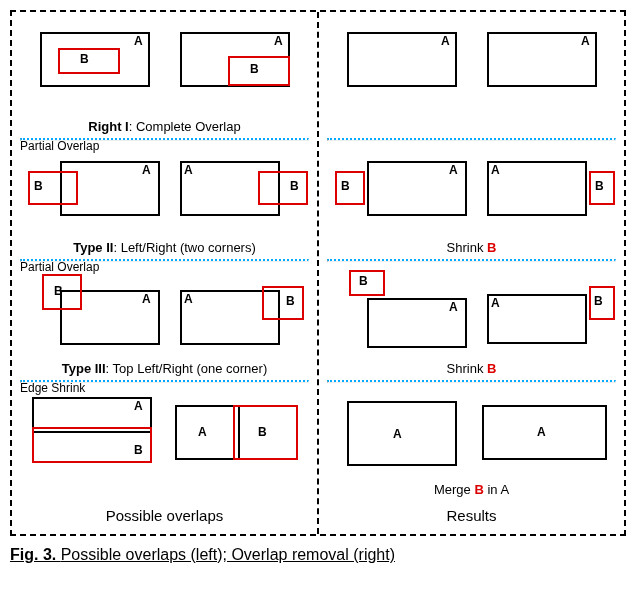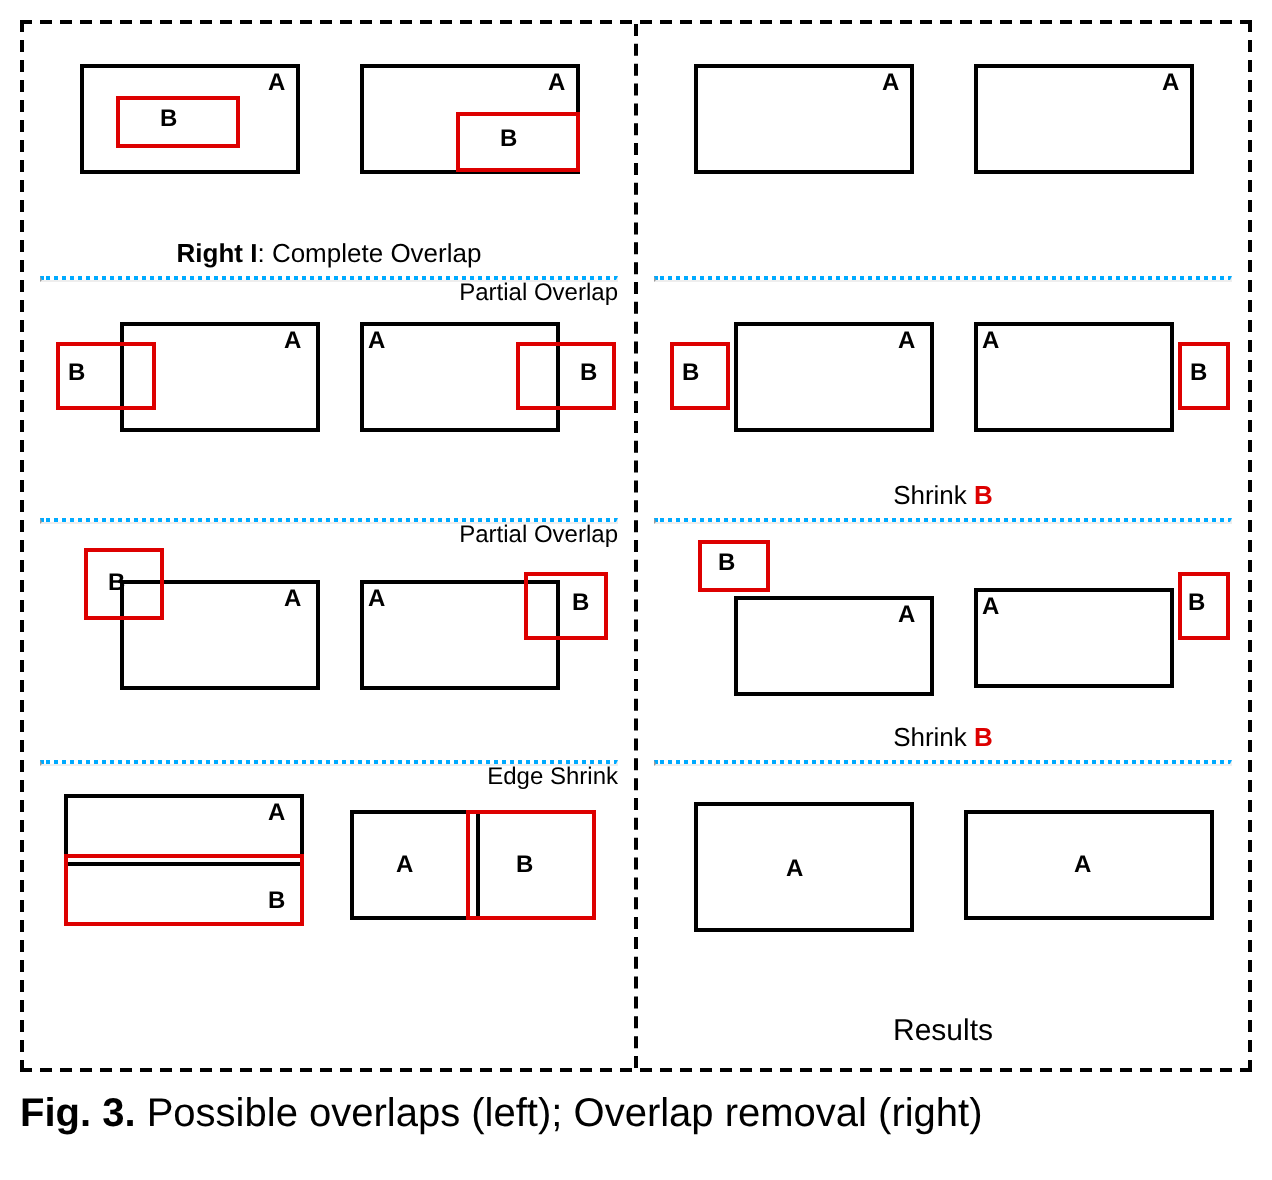--- a/index.html
+++ b/index.html
@@ -35,21 +35,21 @@
     padding: 6px 0 8px 0;
   }
   .row-title {
     text-align: center;
     font-size: 13px;
     position: absolute;
     bottom: 4px;
     left: 0; right: 0;
   }
   .row-subtitle {
-    text-align: right;
+    text-align: left;
     font-size: 12px;
     position: absolute;
     left: 0; right: 0;
     top: -2px;
   }
   .b { font-weight: bold; }
   .red { color: #d00; }
   .boxA {
     position: absolute;
     border: 2px solid #000;
@@ -66,22 +66,23 @@
     font-size: 12px;
     color: #000;
   }
   .lblB {
     position: absolute;
     font-weight: bold;
     font-size: 12px;
     color: #000;
   }
   .caption {
-    font-size: 20px;
+    font-size: 16px;
     margin-top: 10px;
+    text-decoration: underline;
   }
 </style>
 </head>
 <body>
 
 <div class="container">
 
   <div class="col col-left">
 
     <div class="row">
@@ -106,52 +107,59 @@
 
       <div class="boxA" style="left:40px; top:20px; width:100px; height:55px;"></div>
       <span class="lblA" style="left:122px; top:22px;">A</span>
       <div class="boxB" style="left:8px; top:30px; width:50px; height:34px;"></div>
       <span class="lblB" style="left:14px; top:38px;">B</span>
 
       <div class="boxA" style="left:160px; top:20px; width:100px; height:55px;"></div>
       <span class="lblA" style="left:164px; top:22px;">A</span>
       <div class="boxB" style="left:238px; top:30px; width:50px; height:34px;"></div>
       <span class="lblB" style="left:270px; top:38px;">B</span>
+      <div class="row-title">
+        <span class="b">Type II</span><span>: Left/Right (two corners)</span>
+      </div>
     </div>
     <hr class="divider-dotted">
 
     <div class="row">
       <div class="row-subtitle">Partial Overlap</div>
 
       <div class="boxA" style="left:40px; top:28px; width:100px; height:55px;"></div>
       <span class="lblA" style="left:122px; top:30px;">A</span>
       <div class="boxB" style="left:22px; top:12px; width:40px; height:36px;"></div>
       <span class="lblB" style="left:34px; top:22px;">B</span>
 
       <div class="boxA" style="left:160px; top:28px; width:100px; height:55px;"></div>
       <span class="lblA" style="left:164px; top:30px;">A</span>
       <div class="boxB" style="left:242px; top:24px; width:42px; height:34px;"></div>
       <span class="lblB" style="left:266px; top:32px;">B</span>
+      <div class="row-title">
+        <span class="b">Type III</span><span>: Top Left/Right (one corner)</span>
+      </div>
     </div>
     <hr class="divider-dotted">
 
     <div class="row">
       <div class="row-subtitle">Edge Shrink</div>
 
       <div class="boxA" style="left:12px; top:14px; width:120px; height:36px;"></div>
       <span class="lblA" style="left:114px; top:16px;">A</span>
       <div class="boxB" style="left:12px; top:44px; width:120px; height:36px;"></div>
       <span class="lblB" style="left:114px; top:60px;">B</span>
 
       <div class="boxA" style="left:155px; top:22px; width:65px; height:55px; border-width:2px;"></div>
       <span class="lblA" style="left:178px; top:42px;">A</span>
       <div class="boxB" style="left:213px; top:22px; width:65px; height:55px;"></div>
       <span class="lblB" style="left:238px; top:42px;">B</span>
     </div>
 
+    <div class="footer-label">Possible overlaps</div>
   </div>
 
   <div class="col">
 
     <div class="row">
       <div class="boxA" style="left:20px; top:12px; width:110px; height:55px;"></div>
       <span class="lblA" style="left:114px; top:14px;">A</span>
       <div class="boxA" style="left:160px; top:12px; width:110px; height:55px;"></div>
       <span class="lblA" style="left:254px; top:14px;">A</span>
     </div>
@@ -185,20 +193,23 @@
         <span>Shrink </span><span class="red b">B</span>
       </div>
     </div>
     <hr class="divider-dotted">
 
     <div class="row">
       <div class="boxA" style="left:20px; top:18px; width:110px; height:65px;"></div>
       <span class="lblA" style="left:66px; top:44px;">A</span>
       <div class="boxA" style="left:155px; top:22px; width:125px; height:55px;"></div>
       <span class="lblA" style="left:210px; top:42px;">A</span>
+      <div class="row-title">
+        <span>Merge </span><span class="red b">B</span><span> in A</span>
+      </div>
     </div>
 
     <div class="footer-label">Results</div>
   </div>
 
 </div>
 
 <div class="caption">
   <span class="b">Fig. 3. </span><span>Possible overlaps (left); Overlap removal (right)</span>
 </div>

